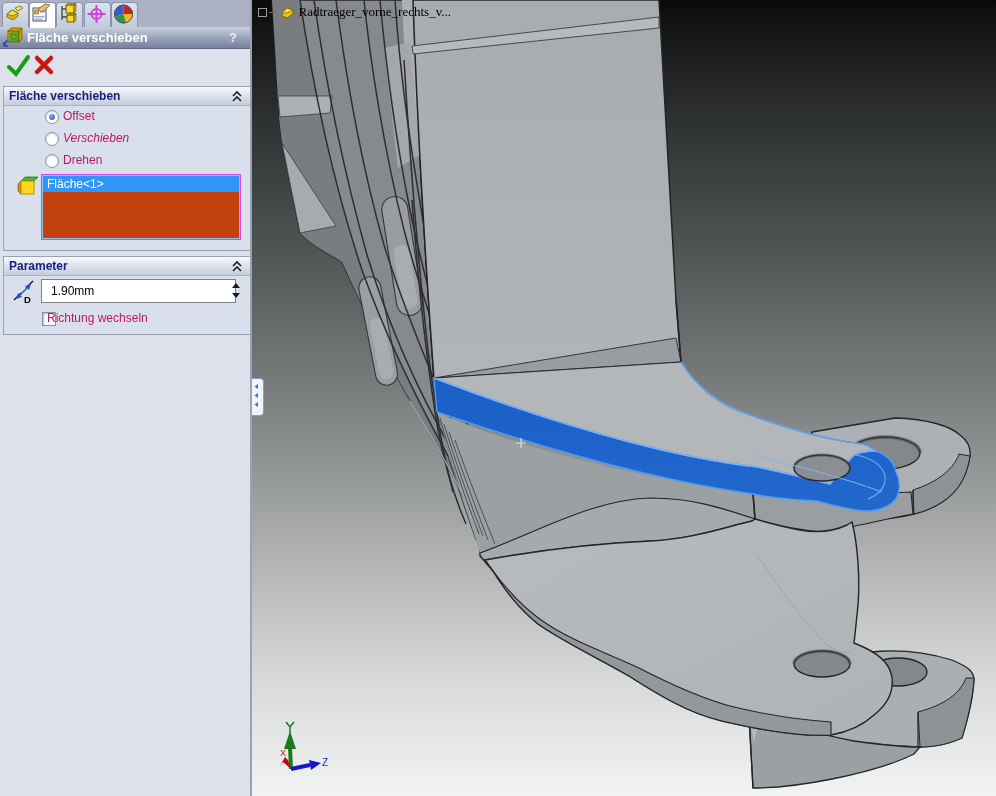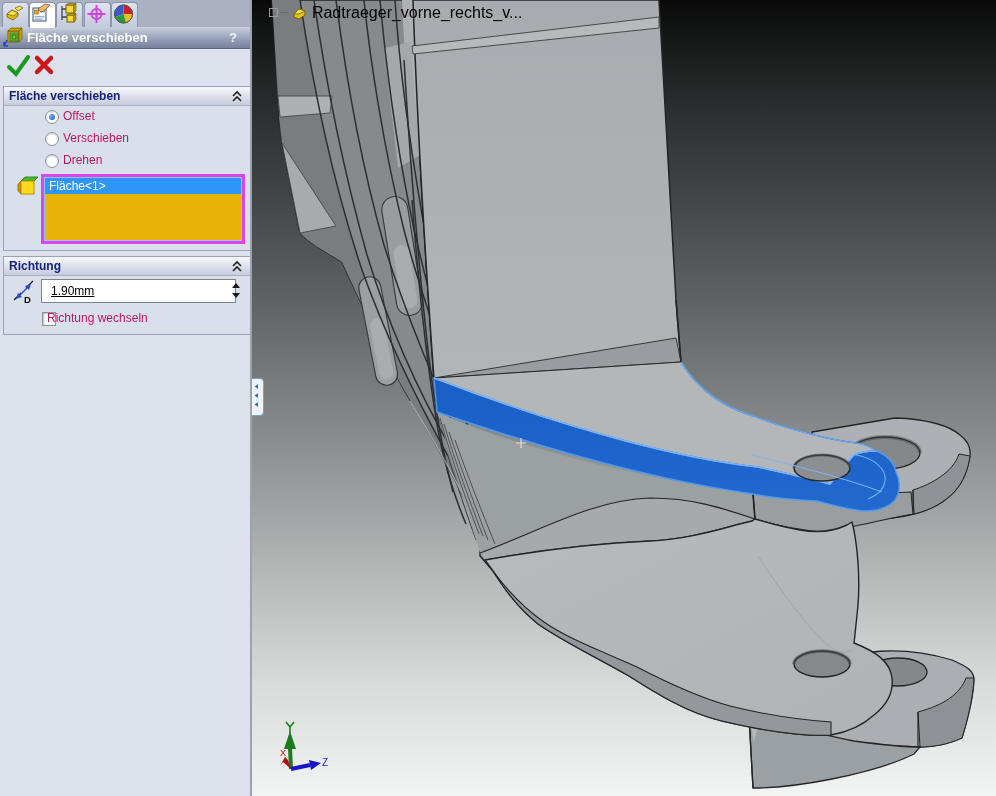--- a/index.html
+++ b/index.html
@@ -129,21 +129,21 @@
         <path d="M32,749 L44,749 L38,731 Z" fill="#1d7a1d"></path>
         <path d="M34,722 L38,727 L42,722 M38,727 L38,733" stroke="#128012" stroke-width="1.5" fill="none"></path>
         <path d="M39,769 L58,765" stroke="#1616c8" stroke-width="4"></path>
         <path d="M57,760 L59,770 L69,763 Z" fill="#1616c8"></path>
         <text x="70" y="766" font-size="10" fill="#2222dd" font-family="Liberation Sans">Z</text>
         <path d="M39,769 L31,762 L28,766 L33,757 L36,760 Z" fill="#b01010"></path>
         <text x="28" y="756" font-size="9" fill="#cc1515" font-family="Liberation Sans">X</text>
       </g>
     </svg>
     
-    <div style="position:absolute;left:17px;top:3px;width:300px;height:16px;font-size:16px;color:#000;">
+    <div style="position:absolute;left:6px;top:3px;width:300px;height:16px;font-size:13px;color:#000;font-family:Liberation Serif, serif;">
       <span style="display:inline-block;width:7px;height:7px;border:1px solid #9a9a9a;background:transparent;vertical-align:middle;margin-right:2px;"></span><span style="display:inline-block;width:8px;height:1px;background:#666;vertical-align:middle;"></span>
       <svg width="15" height="14" viewBox="0 0 15 14" style="vertical-align:middle;">
           <path d="M2,8 L7,3 L13,5 L13,9 L7,13 L2,11 Z" fill="#e8c21a" stroke="#7a6200" stroke-width="1"></path>
           <path d="M7,3 L13,5 L7,8 L2,8 Z" fill="#f6e04a" stroke="#7a6200" stroke-width="0.8"></path>
         </svg>
       <span style="vertical-align:middle;">Radtraeger_vorne_rechts_v...</span>
     </div>
     
     <div style="position:absolute;left:-2px;top:378px;width:12px;height:36px;background:#f0f4fa;border:1px solid #7aa0cc;border-radius:0 4px 4px 0;">
       <svg width="10" height="34" viewBox="0 0 10 34">
@@ -222,51 +222,51 @@
           <div class="gt">Fläche verschieben</div>
         <svg class="chev" viewBox="0 0 10 12">
             <path d="M1,6 L5,2 L9,6 M1,11 L5,7 L9,11" fill="none" stroke="#222" stroke-width="1.6"></path>
           </svg>
       </div>
 
       <div style="position:absolute;left:41px;top:23px;width:12px;height:12px;border-radius:50%;background:#fff;border:1px solid #8a929e;box-shadow:inset 0 1px 2px #c8ccd4;"></div>
       <div style="position:absolute;left:45px;top:27px;width:6px;height:6px;border-radius:50%;background:radial-gradient(circle at 35% 35%,#7ab2f0,#1a52b0);"></div>
       <div class="lbl" style="left:59px;top:22px;">Offset</div>
       <div style="position:absolute;left:41px;top:45px;width:12px;height:12px;border-radius:50%;background:#fff;border:1px solid #8a929e;box-shadow:inset 0 1px 2px #c8ccd4;"></div>
-      <div class="lbl" style="left:59px;top:44px;">Verschieben</div>
+      <div class="lbl" style="left:59px;top:44px;font-style:italic;">Verschieben</div>
       <div style="position:absolute;left:41px;top:67px;width:12px;height:12px;border-radius:50%;background:#fff;border:1px solid #8a929e;box-shadow:inset 0 1px 2px #c8ccd4;"></div>
       <div class="lbl" style="left:59px;top:66px;">Drehen</div>
 
       <svg width="23" height="20" viewBox="0 0 23 20" style="position:absolute;left:11px;top:88px;">
           <path d="M3,9 L6,6 L6,19 L3,16 Z" fill="#d89010" stroke="#8a6000" stroke-width="0.7"></path>
           <path d="M6,6 L10,2 L23,2 L19,6 Z" fill="#4ab830" stroke="#1f7a10" stroke-width="0.8"></path>
           <rect x="6" y="6" width="13" height="13" fill="#ffd820" stroke="#b89000" stroke-width="1"></rect>
         </svg>
 
-      <div style="position:absolute;left:37px;top:87px;width:198px;height:64px;background:#eab308;border:3px solid #d946ef;box-shadow:0 0 0 1px #8fc3f0 inset;">
+      <div style="position:absolute;left:37px;top:87px;width:198px;height:64px;background:#c2410c;border:1px solid #d946ef;box-shadow:0 0 0 1px #8fc3f0 inset;">
         <div style="position:absolute;left:1px;top:1px;right:1px;height:16px;background:#2e96f7;color:#fff;font-size:12px;padding-left:4px;line-height:16px;">Fläche&lt;1&gt;</div>
       </div>
     </div>
 
     <div class="gbox" style="top:256px;height:77px;">
       <div class="ghead">
-          <div class="gt">Richtung</div>
+          <div class="gt">Parameter</div>
         <svg class="chev" viewBox="0 0 10 12">
             <path d="M1,6 L5,2 L9,6 M1,11 L5,7 L9,11" fill="none" stroke="#222" stroke-width="1.6"></path>
           </svg>
       </div>
 
       <svg width="26" height="26" viewBox="0 0 26 26" style="position:absolute;left:8px;top:21px;">
         <path d="M2,22 L9,15 M14,10 L21,3" stroke="#111" stroke-width="1.3"></path>
         <path d="M6,19 L17,8" stroke="#2a50c8" stroke-width="1.5"></path>
         <path d="M4,21 L10,19 L6,15 Z M19,6 L13,8 L17,12 Z" fill="#2a50c8"></path>
         <text x="12" y="25" font-size="9.5" font-weight="bold" fill="#000">D</text>
       </svg>
 
-      <div style="position:absolute;left:37px;top:22px;width:184px;height:22px;background:#fff;border:1px solid #7a828e;font-size:12px;line-height:22px;padding-left:9px;text-decoration:underline;">1.90mm</div>
+      <div style="position:absolute;left:37px;top:22px;width:184px;height:22px;background:#fff;border:1px solid #7a828e;font-size:12px;line-height:22px;padding-left:9px;">1.90mm</div>
 
       <svg width="12" height="22" viewBox="0 0 12 22" style="position:absolute;left:226px;top:23px;">
           <path d="M2,8 L6,3 L10,8 Z" fill="#1a1a1a"></path>
           <path d="M2,13 L6,18 L10,13 Z" fill="#1a1a1a"></path>
         </svg>
 
       <div style="position:absolute;left:38px;top:55px;width:12px;height:12px;background:#fff;border:1px solid #8a929e;box-shadow:inset 1px 1px 2px #b8bcc4;"></div>
       <div class="lbl" style="left:43px;top:54px;">Richtung wechseln</div>
     </div>
 

